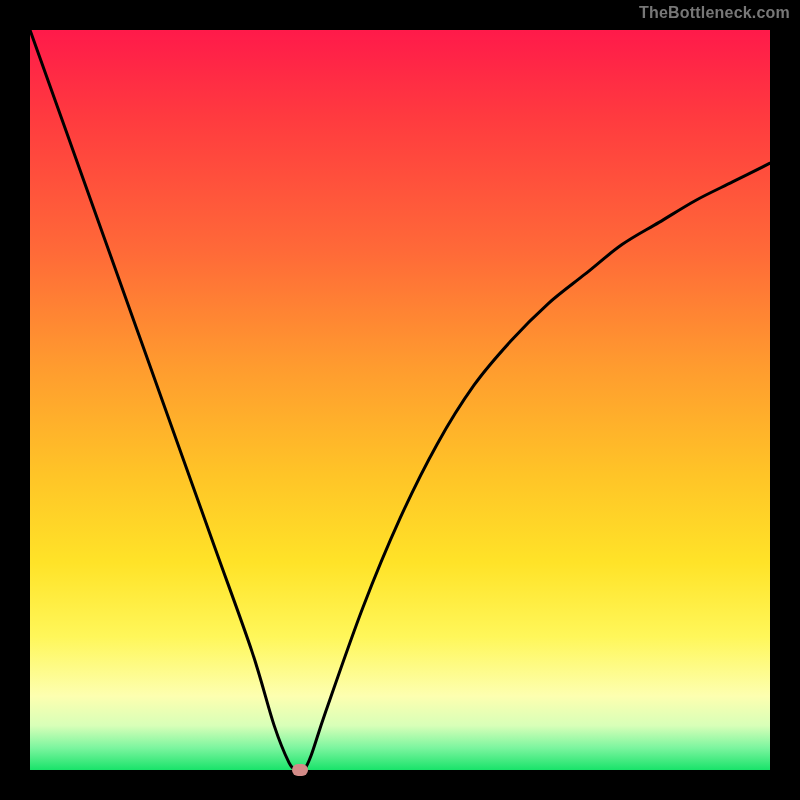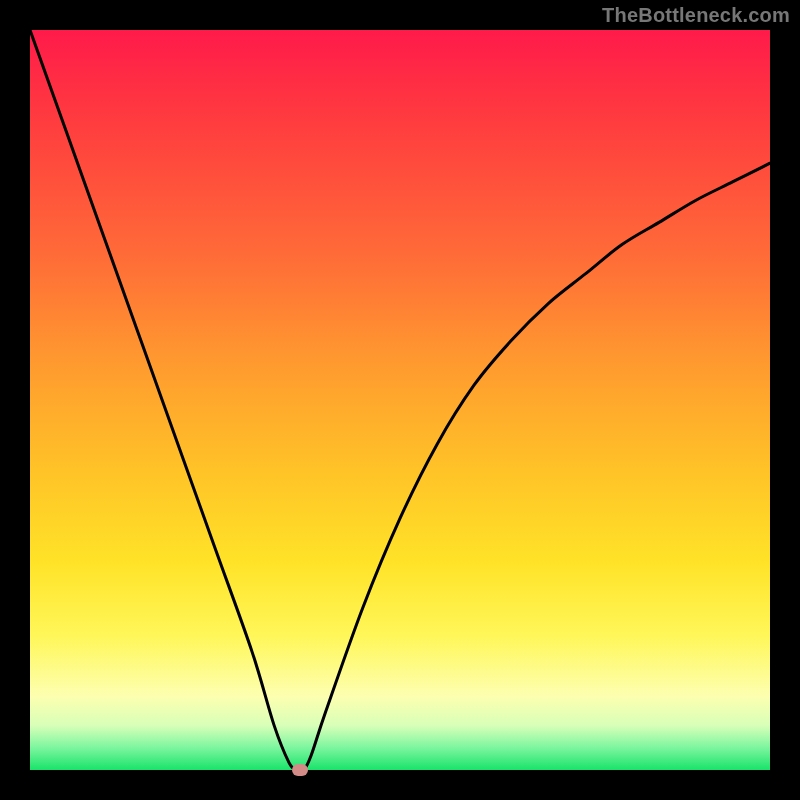--- a/index.html
+++ b/index.html
@@ -53,21 +53,21 @@
     height: 12px;
     border-radius: 6px;
     background: #d38b88;
     transform: translate(-50%, -50%);
   }
   .watermark {
     position: absolute;
     top: 4px;
     right: 10px;
     color: #777;
-    font-size: 20px;
+    font-size: 16px;
     font-weight: 600;
     letter-spacing: 0.2px;
     user-select: none;
   }
 </style>
 </head>
 <body>
 
 <div class="frame">
 

